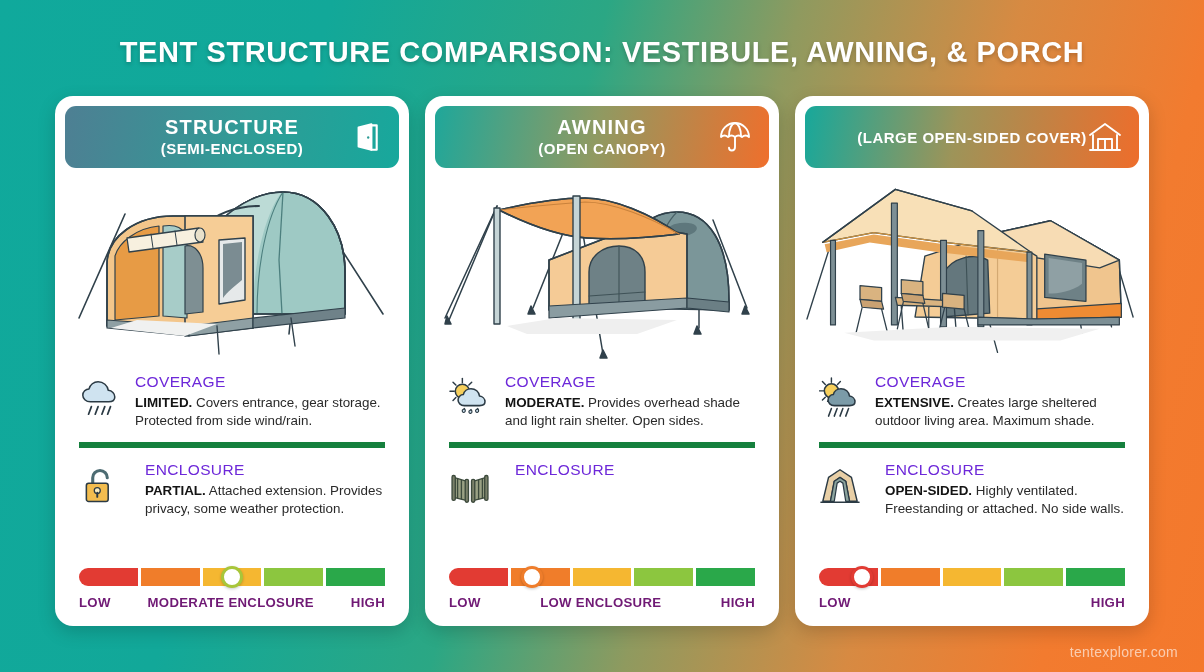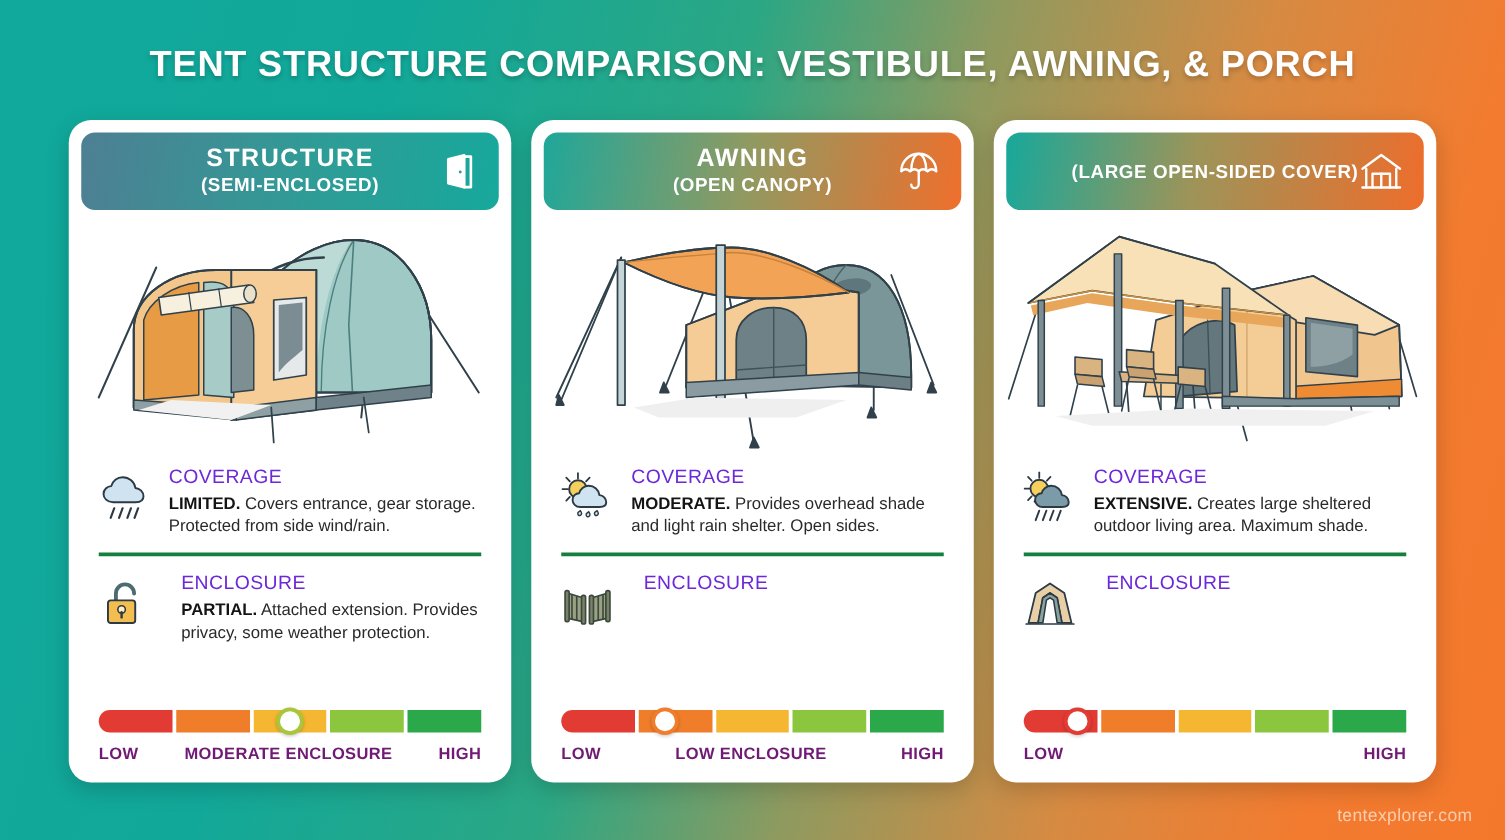--- a/index.html
+++ b/index.html
@@ -117,21 +117,21 @@
 
   
   .features { padding: 0 14px; flex: none; }
 
   .feature {
     display: flex;
     gap: 14px;
     align-items: flex-start;
     padding: 12px 0 13px 0;
   }
-  .feature + .feature { border-top: 3px solid #15803d; gap: 24px; }
+  .feature + .feature { border-top: 6px solid #15803d; gap: 24px; }
 
   .feat-icon {
     width: 42px;
     height: 48px;
     flex: none;
     display: flex;
     align-items: center;
     justify-content: center;
     margin-top: 2px;
   }
@@ -568,20 +568,23 @@
       <div class="feature">
         <span class="feat-icon">
           <svg viewBox="0 0 44 44" width="42" height="42">
             <path d="M4 38 L10 13 L22 5 L34 13 L40 38 L32 38 L28 17 L22 13 L16 17 L12 38 Z" fill="#e8cfa6" stroke="#2b3a44" stroke-width="1.5" stroke-linejoin="round"></path>
             <path d="M12 38 L16 17 L22 13 L28 17 L32 38 L28 38 L25 19 L22 17 L19 19 L16 38 Z" fill="#8ba39d" stroke="#2b3a44" stroke-width="1.3" stroke-linejoin="round"></path>
             <path d="M2 39 L42 39" stroke="#2b3a44" stroke-width="1.4" stroke-linecap="round"></path>
           </svg>
         </span>
         <div class="feat-body">
           <div class="feat-label">ENCLOSURE</div>
+          <div class="feat-desc">
+            <span class="lead">OPEN-SIDED.</span><span> Highly ventilated. Freestanding or attached. No side walls.</span>
+          </div>
         </div>
       </div>
     </div>
 
     <div class="gauge-block">
       <div class="gauge">
         <span class="seg" style="background:#e23b33"></span>
         <span class="seg" style="background:#f07d2a"></span>
         <span class="seg" style="background:#f5b731"></span>
         <span class="seg" style="background:#8cc63f"></span>

